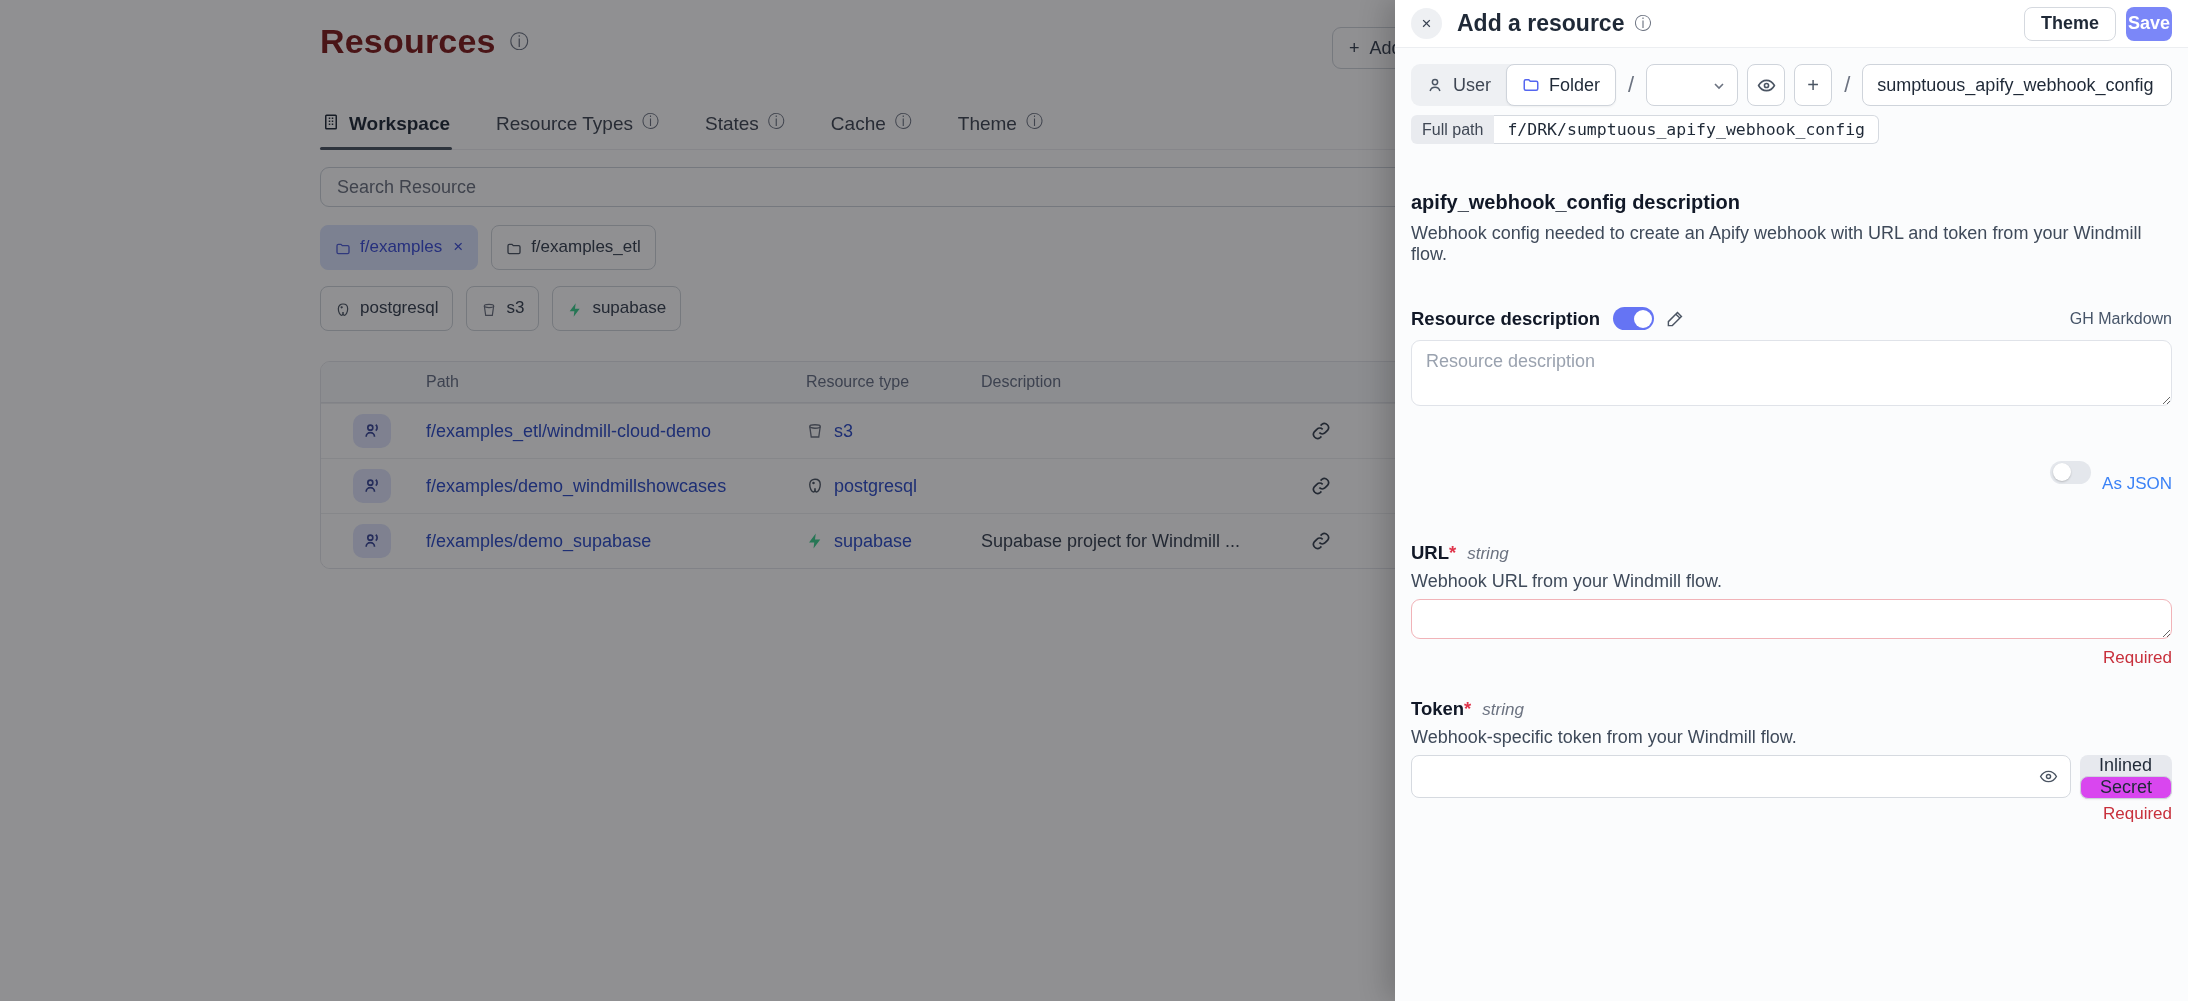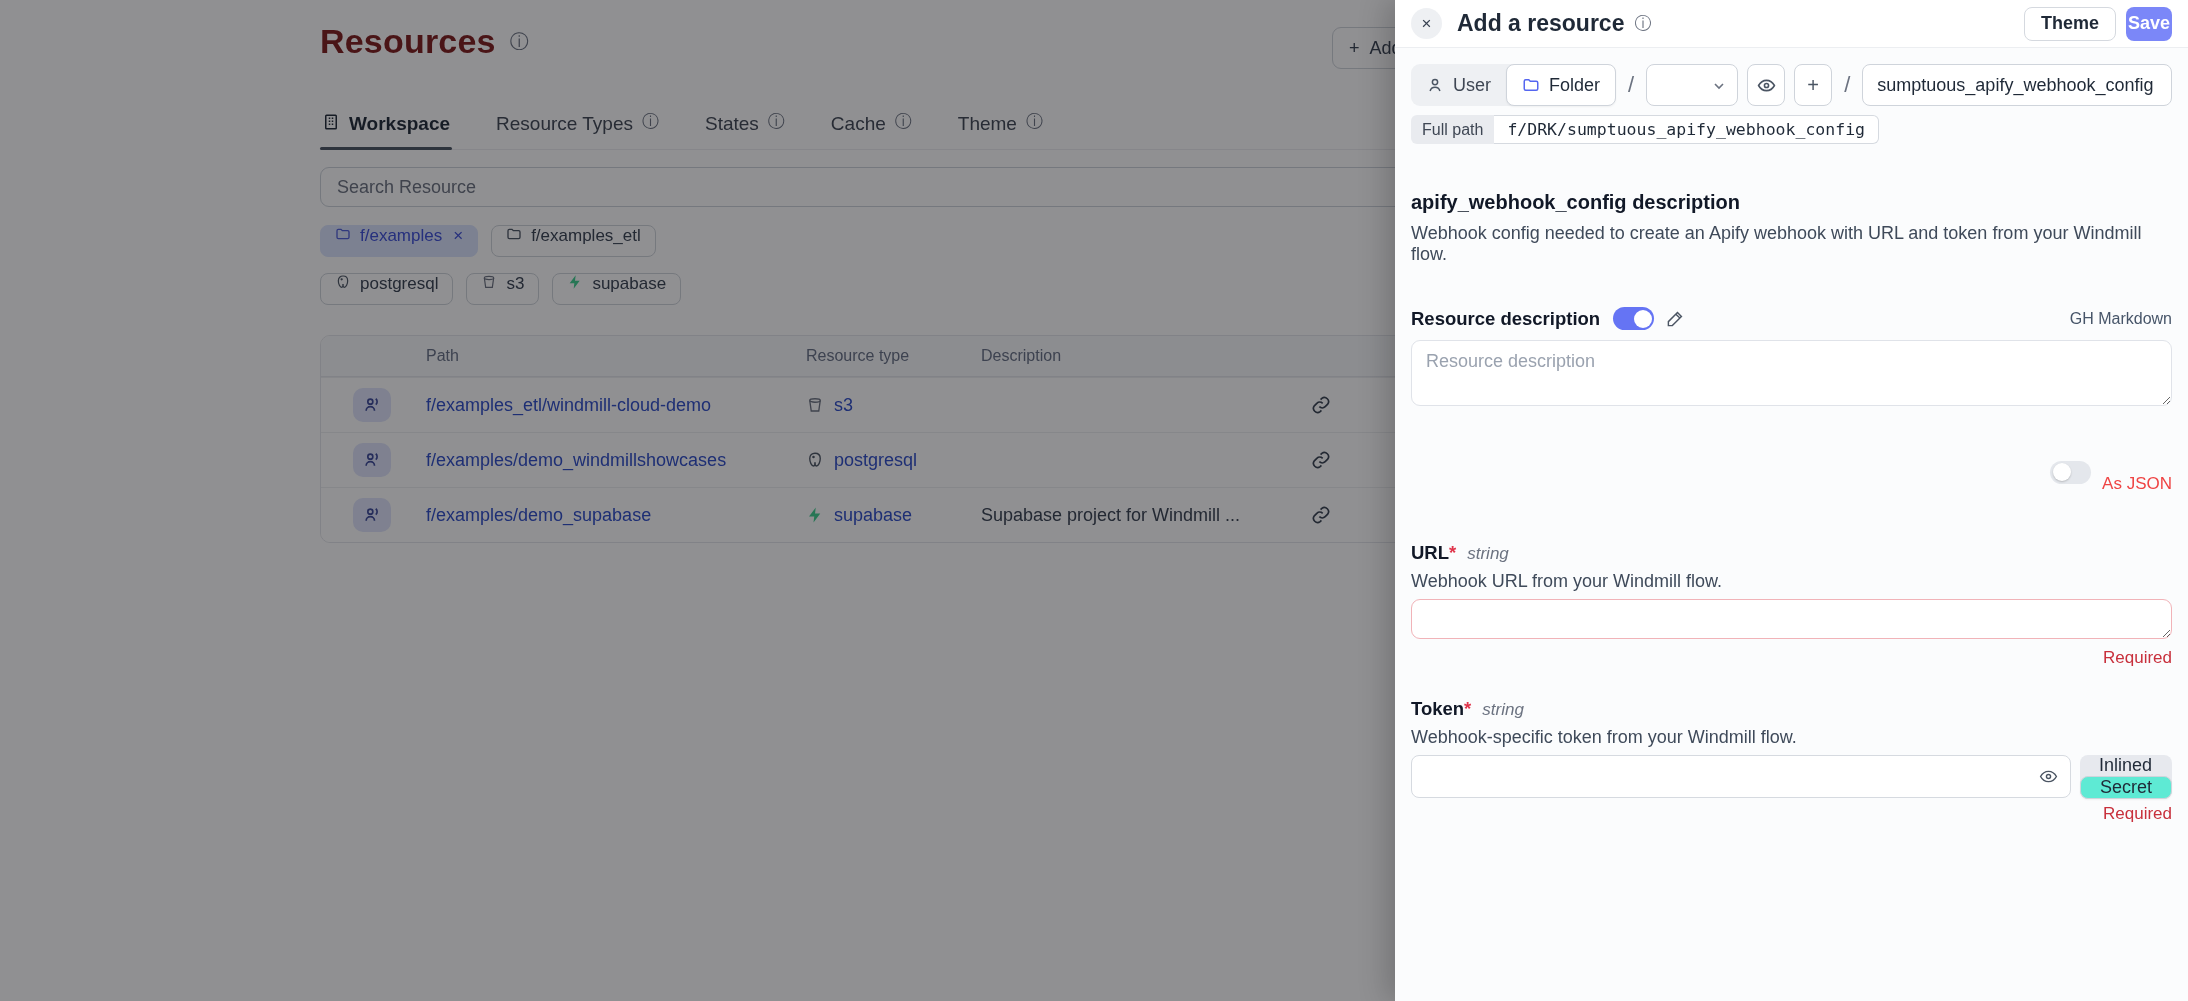--- a/index.html
+++ b/index.html
@@ -13,21 +13,21 @@
   .page-title{font-size:34px;font-weight:700;color:#7f1d1d;letter-spacing:.2px;}
   .info-glyph{color:#6b7280;font-size:19px;line-height:1;}
   .tabs{display:flex;align-items:flex-end;gap:42px;margin-top:44px;border-bottom:1px solid #ececf0;}
   .tab{display:flex;align-items:flex-start;gap:9px;font-size:19px;color:#3f4754;padding:8px 2px 14px 2px;position:relative;cursor:pointer;}
   .tab.active{font-weight:700;color:#1f2937;}
   .tab.active::after{content:"";position:absolute;left:0;right:0;bottom:-1px;height:3px;background:#4b5563;border-radius:2px;}
   .tab .info-glyph{font-size:17px;}
   .search-input{margin-top:17px;width:100%;height:40px;border:1px solid #cdd3da;border-radius:9px;padding:0 16px;font-size:18px;color:#1f2937;background:#fff;outline:none;}
   .search-input::placeholder{color:#6b7280;}
   .chip-row{display:flex;gap:13px;margin-top:18px;}
-  .chip{display:inline-flex;align-items:flex-start;gap:9px;height:32px;padding:0 14px;border-radius:8px;font-size:17px;color:#374151;border:1px solid #cfd4da;background:#fff;cursor:pointer;}
+  .chip{display:inline-flex;align-items:flex-end;gap:9px;height:45px;padding:12px 14px;border-radius:8px;font-size:17px;color:#374151;border:1px solid #cfd4da;background:#fff;cursor:pointer;}
   .chip.selected{background:#dbe4fd;border-color:#dbe4fd;color:#3c4ed8;}
   .chip.selected .x{margin-left:2px;font-size:17px;color:#3c4ed8;}
   .tag-row{display:flex;gap:13px;margin-top:16px;}
   .res-table{margin-top:30px;width:100%;border:1px solid #e4e6ea;border-radius:10px;overflow:hidden;background:#fff;}
   .tr{display:grid;grid-template-columns:105px 380px 175px 330px 90px 1fr;align-items:center;}
   .thead{background:#f8f9fb;height:41px;border-bottom:1px solid #e4e6ea;}
   .th{font-size:16px;color:#667085;font-weight:500;}
   .row{height:55px;background:#fff;border-top:1px solid #edeef1;}
   .row:first-of-type{border-top:none;}
   .badge{width:38px;height:34px;margin-left:32px;border-radius:10px;background:#dfe4fb;display:flex;align-items:center;justify-content:center;color:#3b4899;}
@@ -72,37 +72,37 @@
   .toggle{position:relative;width:41px;height:23px;border-radius:12px;margin-left:13px;cursor:pointer;}
   .toggle.on{background:#6574f4;}
   .toggle.on .knob{position:absolute;right:2.5px;top:2.5px;width:18px;height:18px;border-radius:50%;background:#fff;}
   .toggle.off{background:#e4e7ec;}
   .toggle.off .knob{position:absolute;left:2.5px;top:2.5px;width:18px;height:18px;border-radius:50%;background:#fff;box-shadow:0 1px 2px rgba(0,0,0,0.2);}
   .pencil{margin-left:12px;color:#4b5563;cursor:pointer;display:flex;}
   .gh-markdown{font-size:16px;color:#475569;}
   .desc-textarea{margin-top:10px;width:100%;height:66px;border:1px solid #e0e3e9;border-radius:9px;background:#fff;padding:10px 14px;font-size:18px;color:#1f2937;resize:vertical;outline:none;}
   .desc-textarea::placeholder{color:#9aa2af;}
   .asjson-row{margin-top:40px;display:flex;justify-content:flex-end;align-items:center;gap:11px;}
-  .asjson-label{font-size:17px;color:#ef4444;margin-top:24px;}
+  .asjson-label{font-size:17px;color:#3b82f6;margin-top:24px;}
 
   .arg-label-row{display:flex;align-items:baseline;gap:11px;}
   .arg-type{font-size:17px;font-style:italic;color:#6b7280;}
   .req-star{color:#e0354b;}
   .arg-help{margin-top:7px;font-size:18px;color:#3f4a5a;}
   .url-block{margin-top:48px;}
   .url-textarea{margin-top:7px;width:100%;height:40px;border:1px solid #f1b3b8;border-radius:9px;background:#fff;resize:vertical;outline:none;padding:8px 14px;font-size:18px;}
   .required-msg{margin-top:5px;text-align:right;font-size:17px;color:#c8303c;}
   .token-block{margin-top:30px;}
   .token-row{margin-top:7px;display:flex;align-items:stretch;gap:9px;}
   .token-input-wrap{position:relative;flex:1;}
   .token-input{width:100%;height:43px;border:1px solid #d6dae0;border-radius:8px;background:#fff;padding:0 44px 0 14px;font-size:18px;outline:none;}
   .token-input-wrap .eye{position:absolute;right:13px;top:12px;color:#4b5563;cursor:pointer;}
   .seg2{display:flex;align-items:stretch;background:#e7e9ee;border-radius:8px;overflow:visible;flex-direction:column;}
   .seg2-item{display:flex;align-items:center;padding:0 19px;font-size:18px;color:#1f2937;cursor:pointer;}
-  .seg2-item.selected{background:#5eead4;border:1px solid #cfd4db;border-radius:8px;box-shadow:0 1px 2px rgba(0,0,0,0.05);}
+  .seg2-item.selected{background:#d946ef;border:1px solid #cfd4db;border-radius:8px;box-shadow:0 1px 2px rgba(0,0,0,0.05);}
 </style>
 </head>
 <body>
 
 <div class="stage">
 
   <div class="base">
     <div class="content">
       <div class="title-row">
         <span class="page-title">Resources</span>

